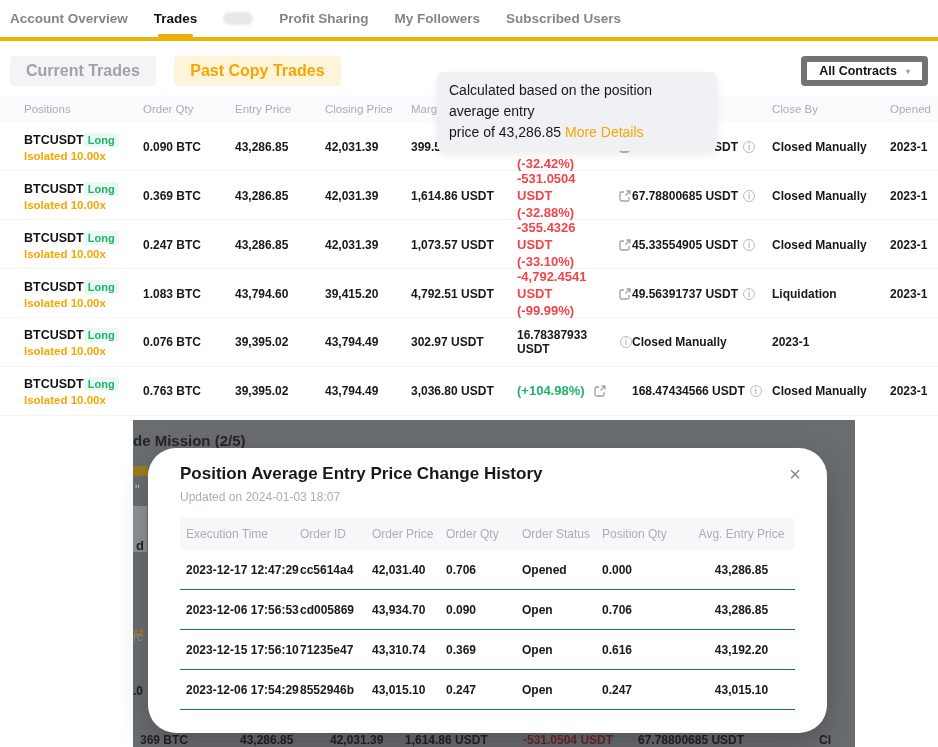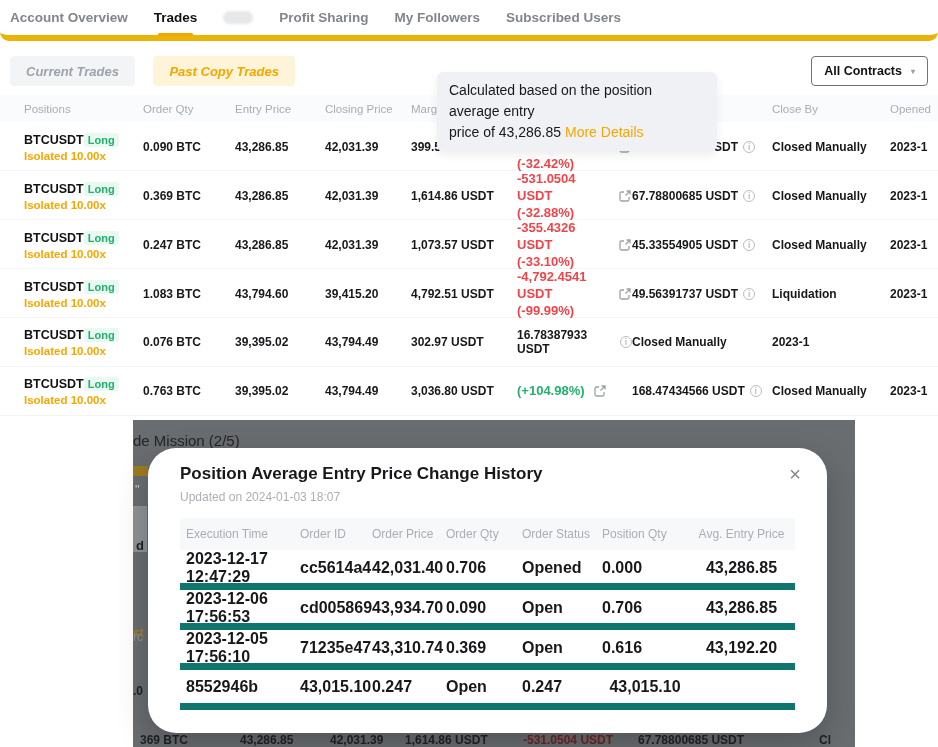--- a/index.html
+++ b/index.html
@@ -2,34 +2,34 @@
 <html><head>
 <meta charset="utf-8">
 <style>
   * { box-sizing: border-box; margin: 0; padding: 0; }
   html,body { width:938px; height:747px; overflow:hidden; background:#fff;
     font-family:"Liberation Sans", sans-serif; }
   .stage { position:absolute; top:0; left:0; width:938px; height:747px; overflow:hidden; }
 
   
   .nav { position:absolute; top:0; left:0; width:938px; height:41px;
-    border-bottom:6px solid #eab308; display:flex; align-items:center; gap:26px; padding-left:10px;border-radius:9px; }
+    border-bottom:4px solid #eab308; display:flex; align-items:center; gap:26px; padding-left:10px; }
   .nav-item { font-size:13.5px; font-weight:700; color:#81858c; cursor:pointer; position:relative; white-space:nowrap; }
   .nav-item.active { color:#121214; }
   .nav-item.active::after { content:""; position:absolute; left:4px; right:4px; bottom:-11px;
     height:3px; background:#f7a600; border-radius:2px; }
   .nav-badge { width:30px; height:13px; background:#e7e8ea; border-radius:7px; filter:blur(1.2px); }
 
   
   .subrow { position:absolute; top:56px; left:10px; width:918px; height:30px; }
   .pill { display:inline-flex; align-items:center; height:30px; padding:0 16px; border-radius:4px;
-    font-size:13px; font-weight:700; cursor:pointer;font-style:italic; }
+    font-size:16px; font-weight:700; cursor:pointer; }
   .pill.grey { background:#f3f4f6; color:#9ea3aa; margin-right:14px; }
   .pill.orange { background:#fdf4d9; color:#f7a600; }
-  .contracts { position:absolute; right:0; top:0; height:30px; border:1px solid #737373;
+  .contracts { position:absolute; right:0; top:0; height:30px; border:6px solid #737373;
     border-radius:4px; background:#fff; display:flex; align-items:center; gap:9px; padding:0 12px;
     font-size:12.5px; font-weight:600; color:#121214; cursor:pointer; }
   .caret { color:#9ca0a6; font-size:8px; }
 
   
   .table { position:absolute; top:95px; left:0; width:938px; overflow:hidden; }
   .trow { display:grid; grid-template-columns:119px 92px 90px 86px 106px 115px 140px 118px 130px;
     width:1020px; padding-left:24px; align-items:center; }
   .thead { height:27px; background:#fafbfc; color:#a9adb4; font-size:11.5px; font-weight:400; }
   .tbody-row { height:49px; border-bottom:1px solid #f3f4f6; font-size:12px; font-weight:700; color:#17181a; }
@@ -50,21 +50,21 @@
     background:#eff1f4; border-radius:6px; padding:8px 12px; font-size:14px; color:#17181a;
     line-height:1.5; z-index:6; box-shadow:0 4px 10px rgba(0,0,0,0.07); }
   .tooltip::after { content:""; position:absolute; left:110px; bottom:-4px; width:9px; height:9px;
     background:#eff1f4; transform:rotate(45deg); }
   .tooltip .link { color:#f7a600; cursor:pointer; }
 
   
   .overlay { position:absolute; left:133px; top:420px; width:722px; height:327px;
     background:#6a6d70; z-index:10; overflow:hidden; }
   .frag { position:absolute; white-space:nowrap; }
-  .frag-heading { left:0; top:12px; font-size:15px; font-weight:400; color:#232528; }
+  .frag-heading { left:0; top:12px; font-size:15px; font-weight:700; color:#232528; }
   .frag-goldbar { left:0; top:46px; width:15px; height:10px; background:#9c7c20; }
   .frag-quote { left:2px; top:62px; font-size:13px; color:#c9cbcb; }
   .frag-grayblock { left:0; top:86px; width:14px; height:46px; background:#909396; }
   .frag-d { left:3px; top:118px; font-size:13px; font-weight:700; color:#1e2022; }
   .frag-st { left:0; top:162px; font-size:12px; font-weight:700; color:#a87d22;margin-top:44px; }
   .frag-rc { left:0; top:210px; font-size:12px; color:#8d9093; }
   .frag-num { left:0; top:264px; font-size:12px; font-weight:700; color:#1e2022; }
   .frag-bottom { position:absolute; left:0; top:313px; width:722px; font-size:12px; font-weight:700; color:#202224; }
   .frag-bottom span { position:absolute; white-space:nowrap; }
   .fb-red { color:#702326; }
@@ -73,21 +73,21 @@
   .modal { position:absolute; left:148px; top:448px; width:679px; height:285px; background:#fff;
     border-radius:28px; z-index:20; box-shadow:0 12px 32px rgba(0,0,0,0.22); padding:16px 32px 0; }
   .modal-title { font-size:17px; font-weight:700; color:#17181a; }
   .modal-sub { font-size:12px; color:#aaaeb5; margin-top:6px; }
   .modal-close { position:absolute; top:16px; right:26px; font-size:20px; color:#81858c;
     cursor:pointer; line-height:1; }
   .mtable { margin-top:14px; }
   .mrow { display:grid; grid-template-columns:120px 72px 74px 76px 80px 88px 105px; align-items:center; width:615px; }
   .mhead { height:32px; background:#f7f8fa; color:#a9adb4; font-size:12px; border-radius:2px; }
   .mhead .mcell:first-child { padding-left:6px; }
-  .mbody-row { height:40px; border-bottom:7px solid #0f766e; font-size:16px; font-weight:700; color:#17181a; }
+  .mbody-row { height:40px; border-bottom:1px solid #0f766e; font-size:12px; font-weight:700; color:#17181a; }
   .mbody-row .mcell:first-child { padding-left:6px; }
   .mcell.right { text-align:center; padding-right:2px; }
 </style>
 </head>
 <body>
 
 <div class="stage">
 
   <div class="nav">
     <span class="nav-item">Account Overview</span>
@@ -353,29 +353,30 @@
       <div class="mrow mbody-row">
         <div class="mcell">2023-12-06 17:56:53</div>
         <div class="mcell">cd005869</div>
         <div class="mcell">43,934.70</div>
         <div class="mcell">0.090</div>
         <div class="mcell">Open</div>
         <div class="mcell">0.706</div>
         <div class="mcell right">43,286.85</div>
       </div>
       <div class="mrow mbody-row">
-        <div class="mcell">2023-12-05 17:56:10</div>
+        <div class="mcell">2023-12-15 17:56:10</div>
         <div class="mcell">71235e47</div>
         <div class="mcell">43,310.74</div>
         <div class="mcell">0.369</div>
         <div class="mcell">Open</div>
         <div class="mcell">0.616</div>
         <div class="mcell right">43,192.20</div>
       </div>
       <div class="mrow mbody-row">
+        <div class="mcell">2023-12-06 17:54:29</div>
         <div class="mcell">8552946b</div>
         <div class="mcell">43,015.10</div>
         <div class="mcell">0.247</div>
         <div class="mcell">Open</div>
         <div class="mcell">0.247</div>
         <div class="mcell right">43,015.10</div>
       </div>
     </div>
   </div>
 

